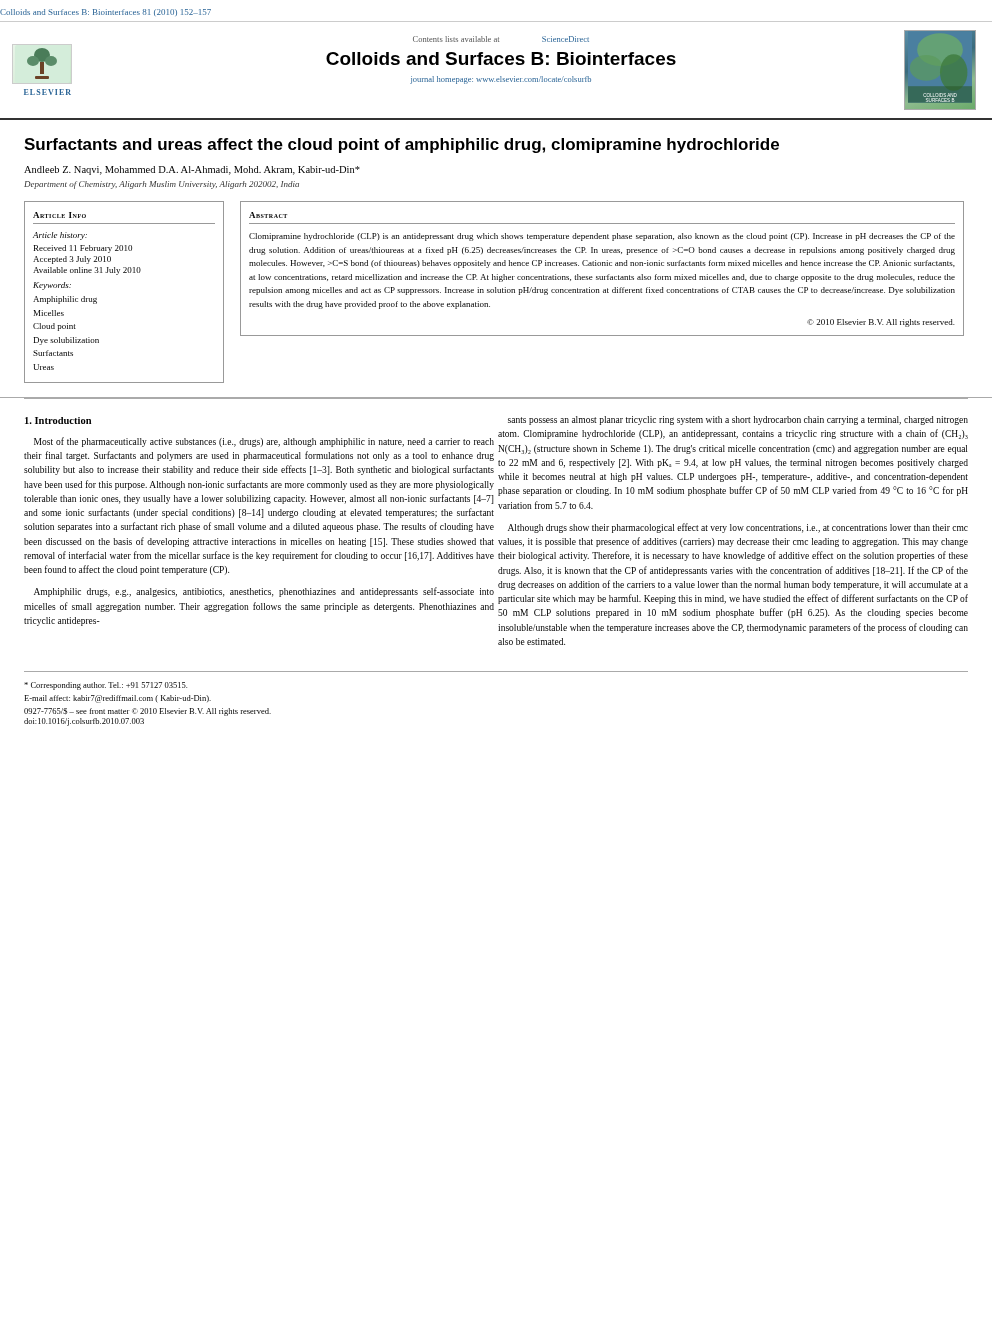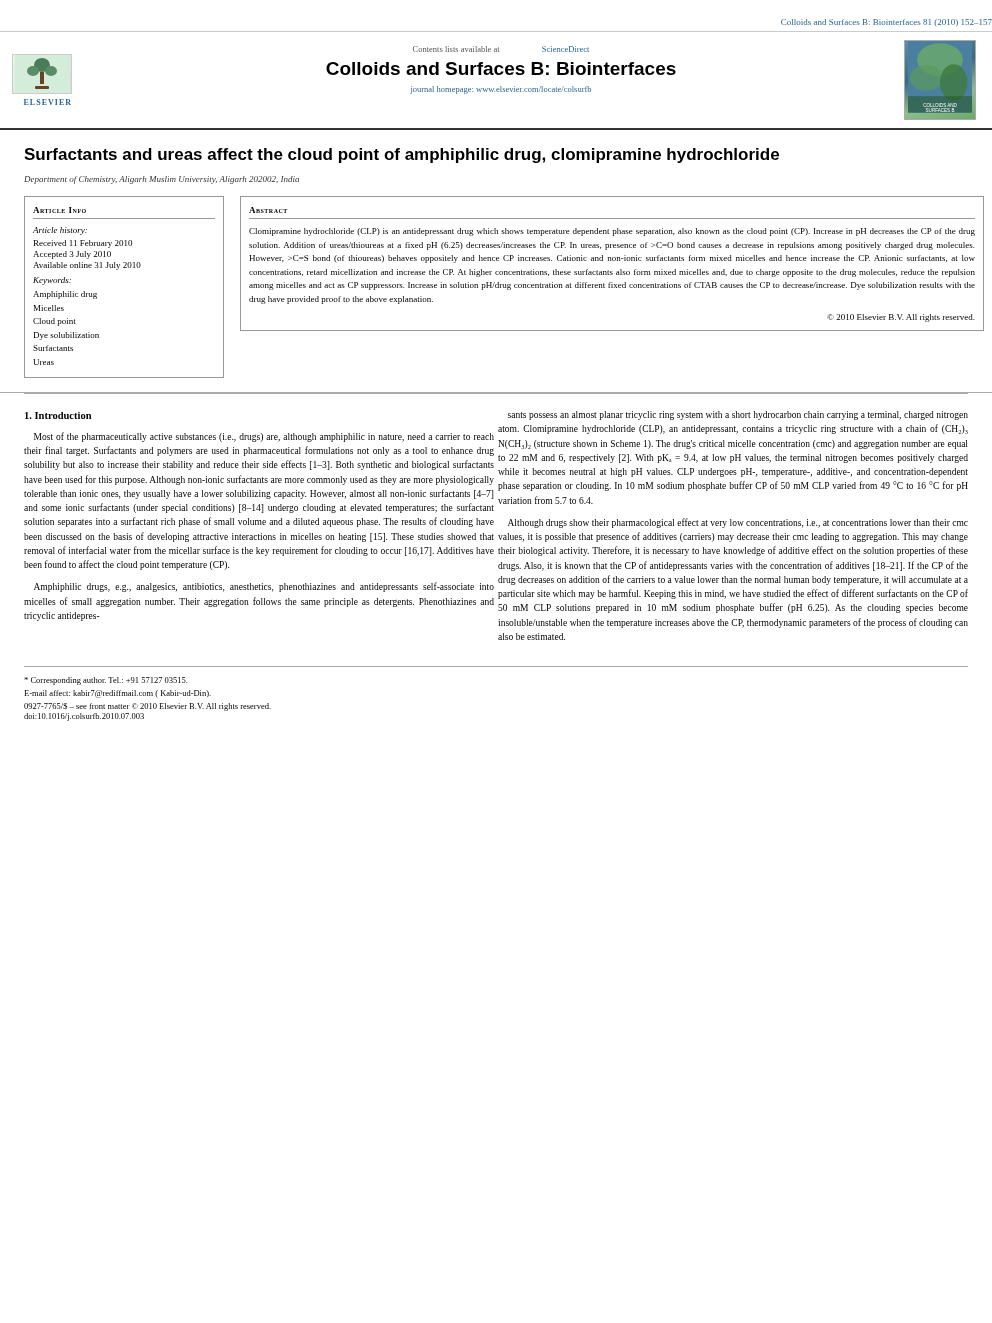--- a/index.html
+++ b/index.html
@@ -8,22 +8,22 @@
       font-family: "Times New Roman", Times, serif;
       font-size: 10px;
       color: #000;
       width: 992px;
       min-height: 1323px;
     }
 
     
     .top-bar {
       background: #fff;
-      text-align: right;
-      padding: 16px 0 4px;
+      text-align: left;
+      padding: 6px 0 4px;
       border-bottom: 1px solid #ccc;
     }
     .top-bar .journal-ref {
       font-size: 9px;
       color: #2a6496;
     }
 
     
     .journal-header {
       display: flex;
@@ -98,21 +98,21 @@
       display: flex;
       align-items: flex-end;
       justify-content: center;
       font-size: 6px;
       color: #fff;
       padding: 3px;
     }
 
     
     .article-content {
-      padding: 14px 8px 14px 24px;
+      padding: 14px 28px 14px 24px;
       border-bottom: 1px solid #aaa;
     }
 
     
     .article-title {
       font-size: 17px;
       font-weight: bold;
       color: #000;
       margin-bottom: 8px;
       line-height: 1.3;
@@ -292,20 +292,23 @@
         <rect x="0" y="60" width="70" height="18" fill="#2a5a2a" opacity="0.6"></rect>
         <text x="35" y="72" text-anchor="middle" fill="white" font-size="5" font-family="Arial">COLLOIDS AND</text>
         <text x="35" y="77" text-anchor="middle" fill="white" font-size="5" font-family="Arial">SURFACES B</text>
       </svg>
     </div>
   </div>
 </div>
 
 <div class="article-content">
   <div class="article-title">Surfactants and ureas affect the cloud point of amphiphilic drug, clomipramine hydrochloride</div>
+  <div class="article-authors">
+    <span>Andleeb Z. Naqvi, Mohammed D.A. Al-Ahmadi, Mohd. Akram, Kabir-ud-Din*</span>
+  </div>
   <div class="article-affiliation">Department of Chemistry, Aligarh Muslim University, Aligarh 202002, India</div>
 
   <div class="two-col">
 
     <div class="left-col">
       <div class="article-info-box">
         <h3>Article Info</h3>
         <div class="section-label">Article history:</div>
         <div class="date-row">Received 11 February 2010</div>
         <div class="date-row">Accepted 3 July 2010</div>

